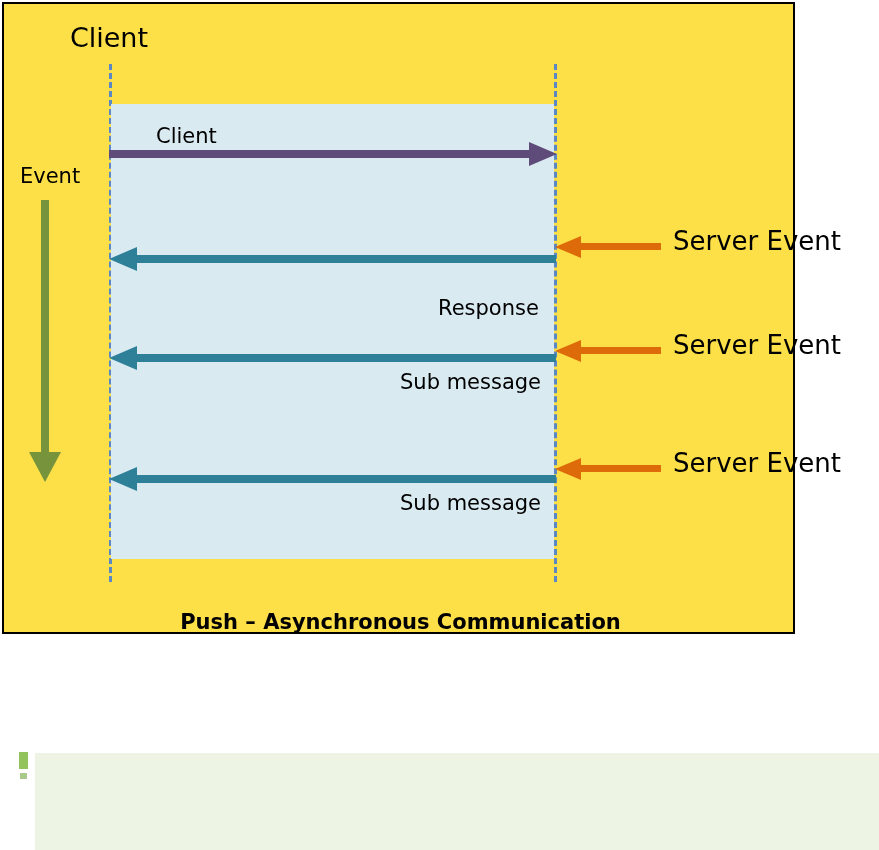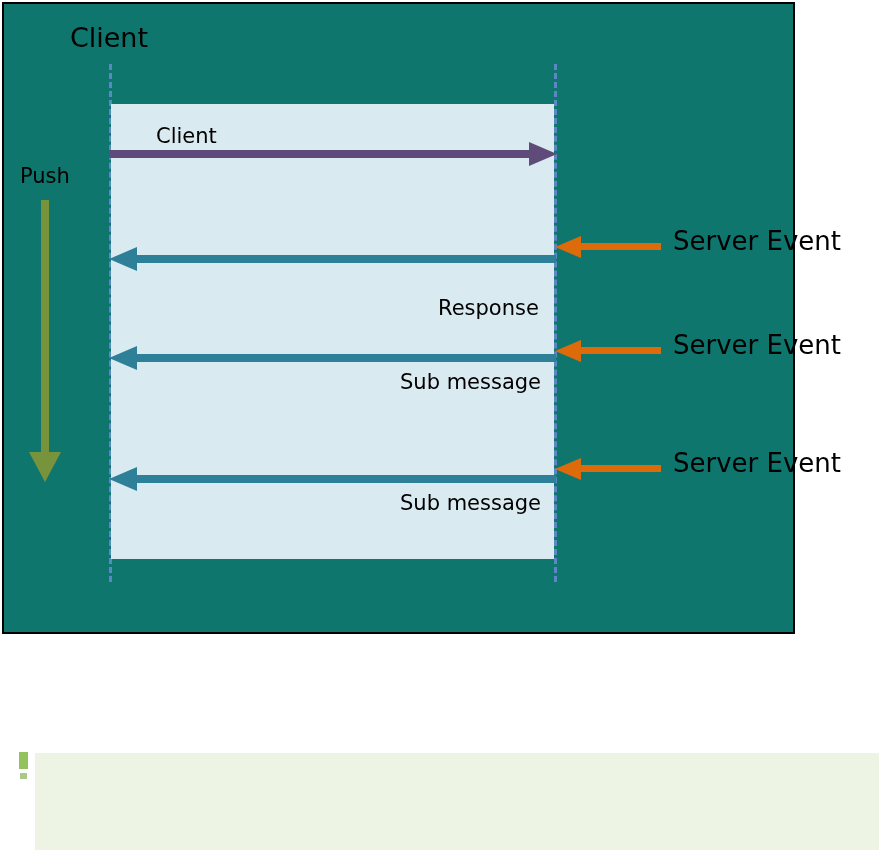--- a/index.html
+++ b/index.html
@@ -17,21 +17,21 @@
 
   
   #diagram-frame {
     position: absolute;
     left: 2px;
     top: 2px;
     width: 793px;
     height: 632px;
     border: 2px solid #000000;
     box-sizing: border-box;
-    background: #0f766e;
+    background: #fde047;
   }
 
   
   .lifeline-label {
     position: absolute;
     font-size: 27px;
     color: #000000;
     white-space: nowrap;
     text-align: center;
     font-family: "DejaVu Sans", sans-serif;
@@ -242,21 +242,21 @@
 <div id="diagram-frame">
 
   <div class="lifeline-label" id="lifeline-label-client">Client</div>
 
 
   <div class="lifeline-axis" id="lifeline-axis-client"></div>
   <div class="lifeline-axis" id="lifeline-axis-server"></div>
 
   <div id="session-band"></div>
 
-  <div id="time-label">Push</div>
+  <div id="time-label">Event</div>
   <div id="time-arrow-shaft"></div>
   <div id="time-arrow-head"></div>
 
   <div class="msg-row" id="msg-request">
     <div class="msg-shaft"></div>
     <div class="arrow-head"></div>
   </div>
   <div class="msg-label" id="label-request">Client</div>
 
   <div class="msg-row msg-reply" id="msg-response">
@@ -288,20 +288,21 @@
     <div class="ev-shaft"></div>
     <div class="ev-text">Server Event</div>
   </div>
 
   <div class="server-event" id="server-event-3">
     <div class="ev-head"></div>
     <div class="ev-shaft"></div>
     <div class="ev-text">Server Event</div>
   </div>
 
+  <div id="diagram-caption">Push – Asynchronous Communication</div>
 
 </div>
 
 <div id="note-bullet-icon">
   <div class="bullet-stem"></div>
   <div class="bullet-dot"></div>
 </div>
 <div id="note-panel-accent"></div>
 <div id="note-panel">
   <div id="note-panel-text"></div>

